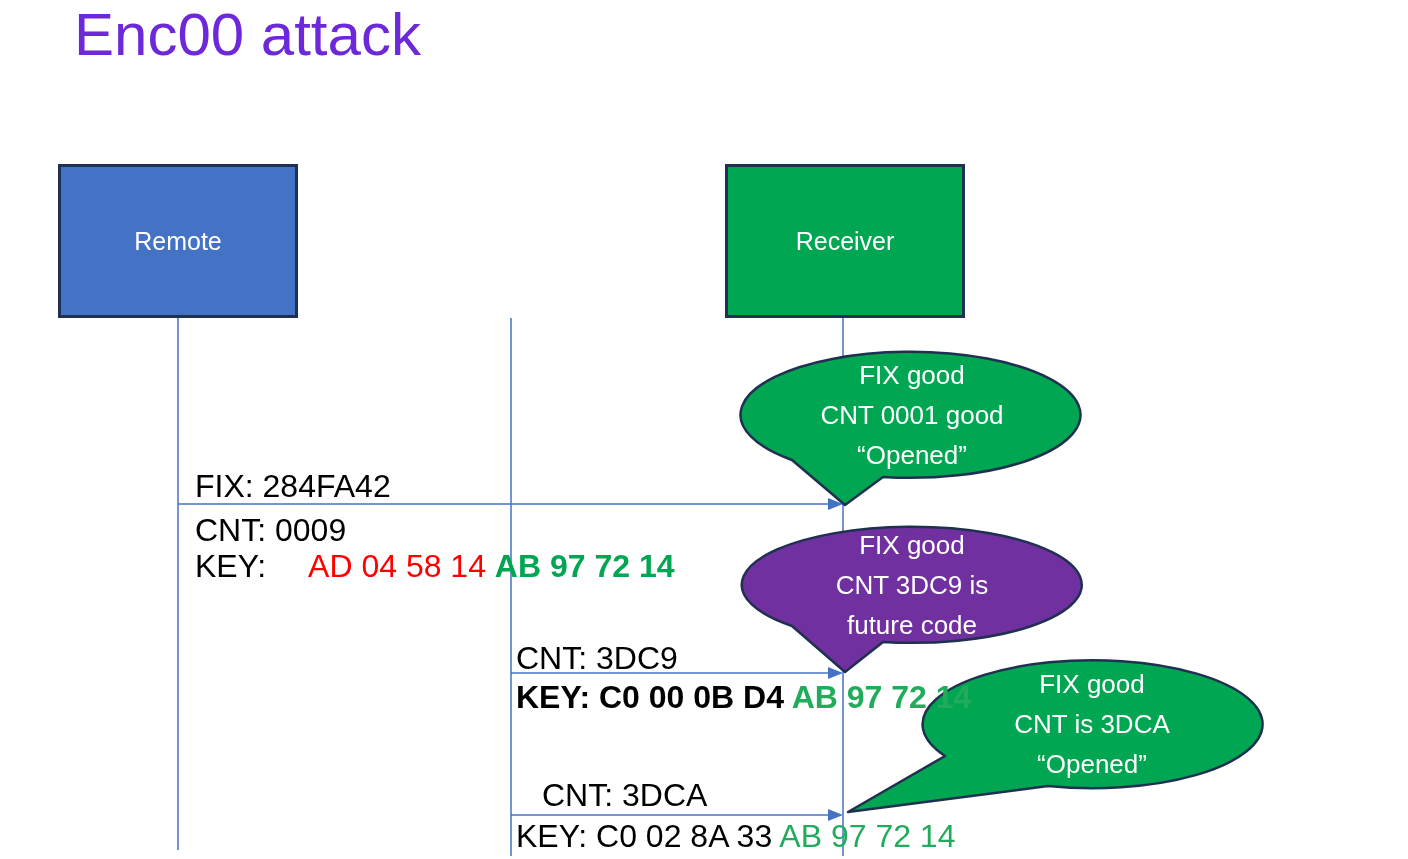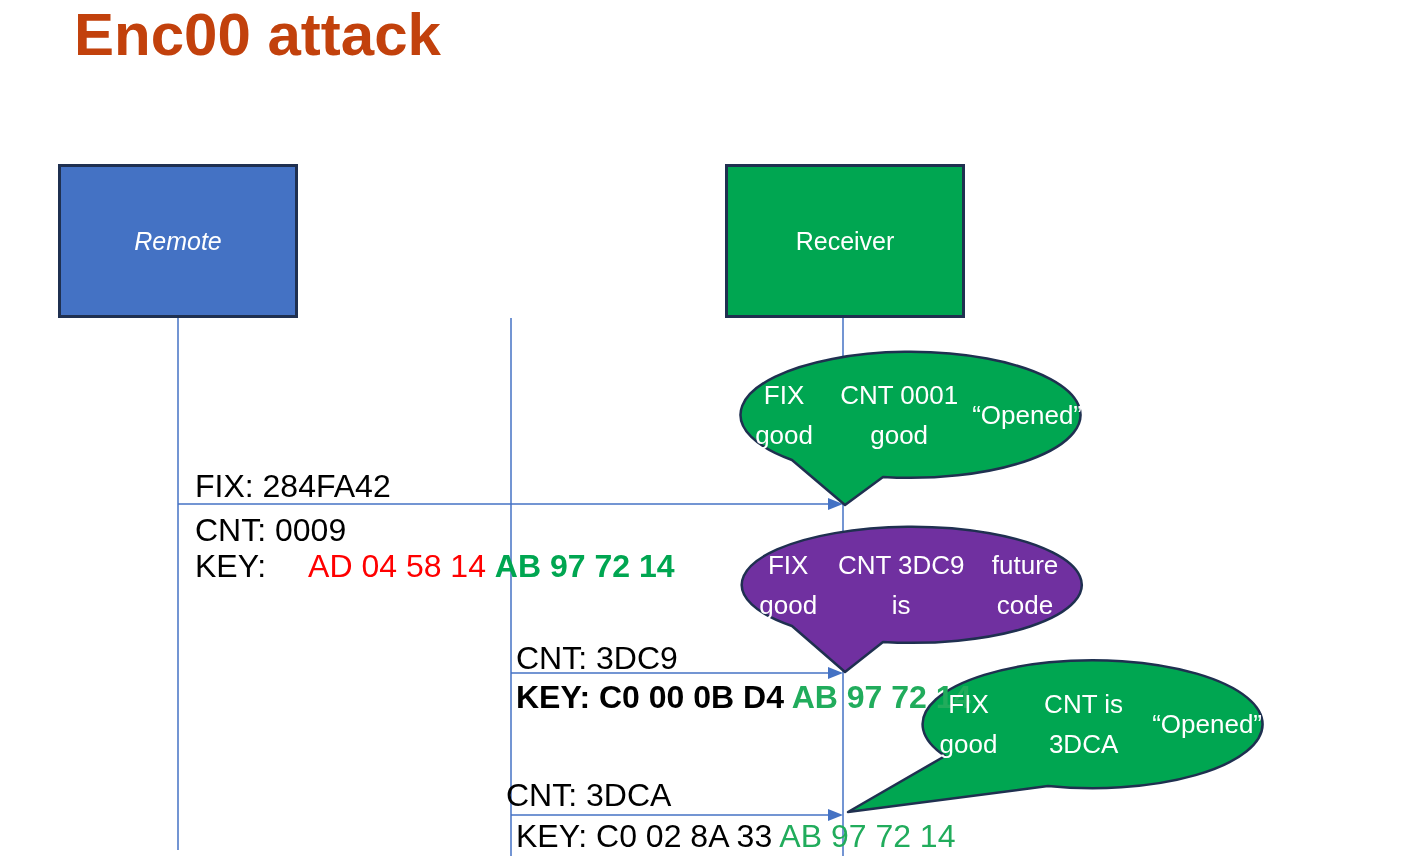--- a/index.html
+++ b/index.html
@@ -2,35 +2,35 @@
 <html><head>
 <meta charset="utf-8">
 <style>
   html,body{margin:0;padding:0;background:#fff;}
   #stage{
     position:relative;width:1408px;height:859px;overflow:hidden;background:#ffffff;
     font-family:"Liberation Sans","DejaVu Sans",sans-serif;
   }
   #shapes{position:absolute;left:0;top:0;width:1408px;height:859px;z-index:1;}
   .title{
-    position:absolute;left:74px;top:0px;font-size:60px;font-weight:700;
-    color:#c2410c;letter-spacing:0px;z-index:3;white-space:nowrap;
+    position:absolute;left:74px;top:0px;font-size:60px;font-weight:400;
+    color:#6d28d9;letter-spacing:0px;z-index:3;white-space:nowrap;
   }
   .actor{
     position:absolute;top:164px;width:240px;height:154px;box-sizing:border-box;
     border:3px solid #1F3050;display:flex;align-items:center;justify-content:center;
     z-index:2;
   }
   .actor .label{color:#ffffff;font-size:25px;font-weight:400;}
   .msgline{position:absolute;z-index:3;font-size:32px;line-height:32px;color:#000;white-space:nowrap;}
   .key-red{color:#FF0000;margin-left:33px;}
   .key-green-bold{color:#00A651;font-weight:700;}
   .key-green{color:#21AC5C;}
   .callout-text{
-    position:absolute;z-index:3;display:flex;flex-direction:row;align-items:center;
+    position:absolute;z-index:3;display:flex;flex-direction:column;align-items:center;
     justify-content:center;color:#ffffff;font-size:26px;line-height:40px;text-align:center;
   }
   .ct1{left:742px;top:352px;width:340px;height:126px;}
   .ct2{left:742px;top:527px;width:340px;height:116px;}
   .ct3{left:922px;top:660px;width:340px;height:128px;}
 </style>
 </head>
 <body>
 
 <div id="stage">
@@ -50,35 +50,35 @@
     <line x1="511" y1="815" x2="830" y2="815" stroke="#4472C4" stroke-width="1.7"></line>
     <polygon points="843,815 828,809 828,821" fill="#4472C4"></polygon>
 
     <path d="M 845 505 L 792 460 A 170 63 0 1 1 883 477 Z" stroke="#1F3050" stroke-width="2.5" stroke-linejoin="round" fill="#00A651"></path>
     <path d="M 845 672 L 792 626 A 170 58 0 1 1 883 642 Z" stroke="#1F3050" stroke-width="2.5" stroke-linejoin="round" fill="#7030A0"></path>
     <path d="M 848 812 L 945 756 A 170 64 0 1 1 1048 786 Z" stroke="#1F3050" stroke-width="2.5" stroke-linejoin="round" fill="#00A651"></path>
   </svg>
 
   <div class="title">Enc00 attack</div>
 
-  <div class="actor" style="left: 58px; background-color: rgb(68, 114, 196); font-style: italic;">
+  <div class="actor" style="left: 58px; background-color: rgb(68, 114, 196);">
     <span class="label">Remote</span>
   </div>
   <div class="actor" style="left: 725px; background-color: rgb(0, 166, 81); text-align: right;">
     <span class="label">Receiver</span>
   </div>
 
   <div class="msgline" style="left:195px;top:470px;">FIX: 284FA42</div>
   <div class="msgline" style="left:195px;top:514px;">CNT: 0009</div>
   <div class="msgline" style="left:195px;top:550px;"><span>KEY: </span><span class="key-red">AD 04 58 14 </span><span class="key-green-bold">AB 97 72 14</span></div>
 
   <div class="msgline" style="left:516px;top:642px;">CNT: 3DC9</div>
   <div class="msgline" style="left:516px;top:681px;font-weight:bold;"><span>KEY: C0 00 0B D4 </span><span class="key-green">AB 97 72 14</span></div>
 
-  <div class="msgline" style="left:506px;top:779px;">CNT: 3DCA</div>
+  <div class="msgline" style="left:542px;top:779px;">CNT: 3DCA</div>
   <div class="msgline" style="left:516px;top:820px;"><span>KEY: C0 02 8A 33 </span><span class="key-green">AB 97 72 14</span></div>
 
   <div class="callout-text ct1">
     <span>FIX good</span>
     <span>CNT 0001 good</span>
     <span>“Opened”</span>
   </div>
   <div class="callout-text ct2">
     <span>FIX good</span>
     <span>CNT 3DC9 is</span>

